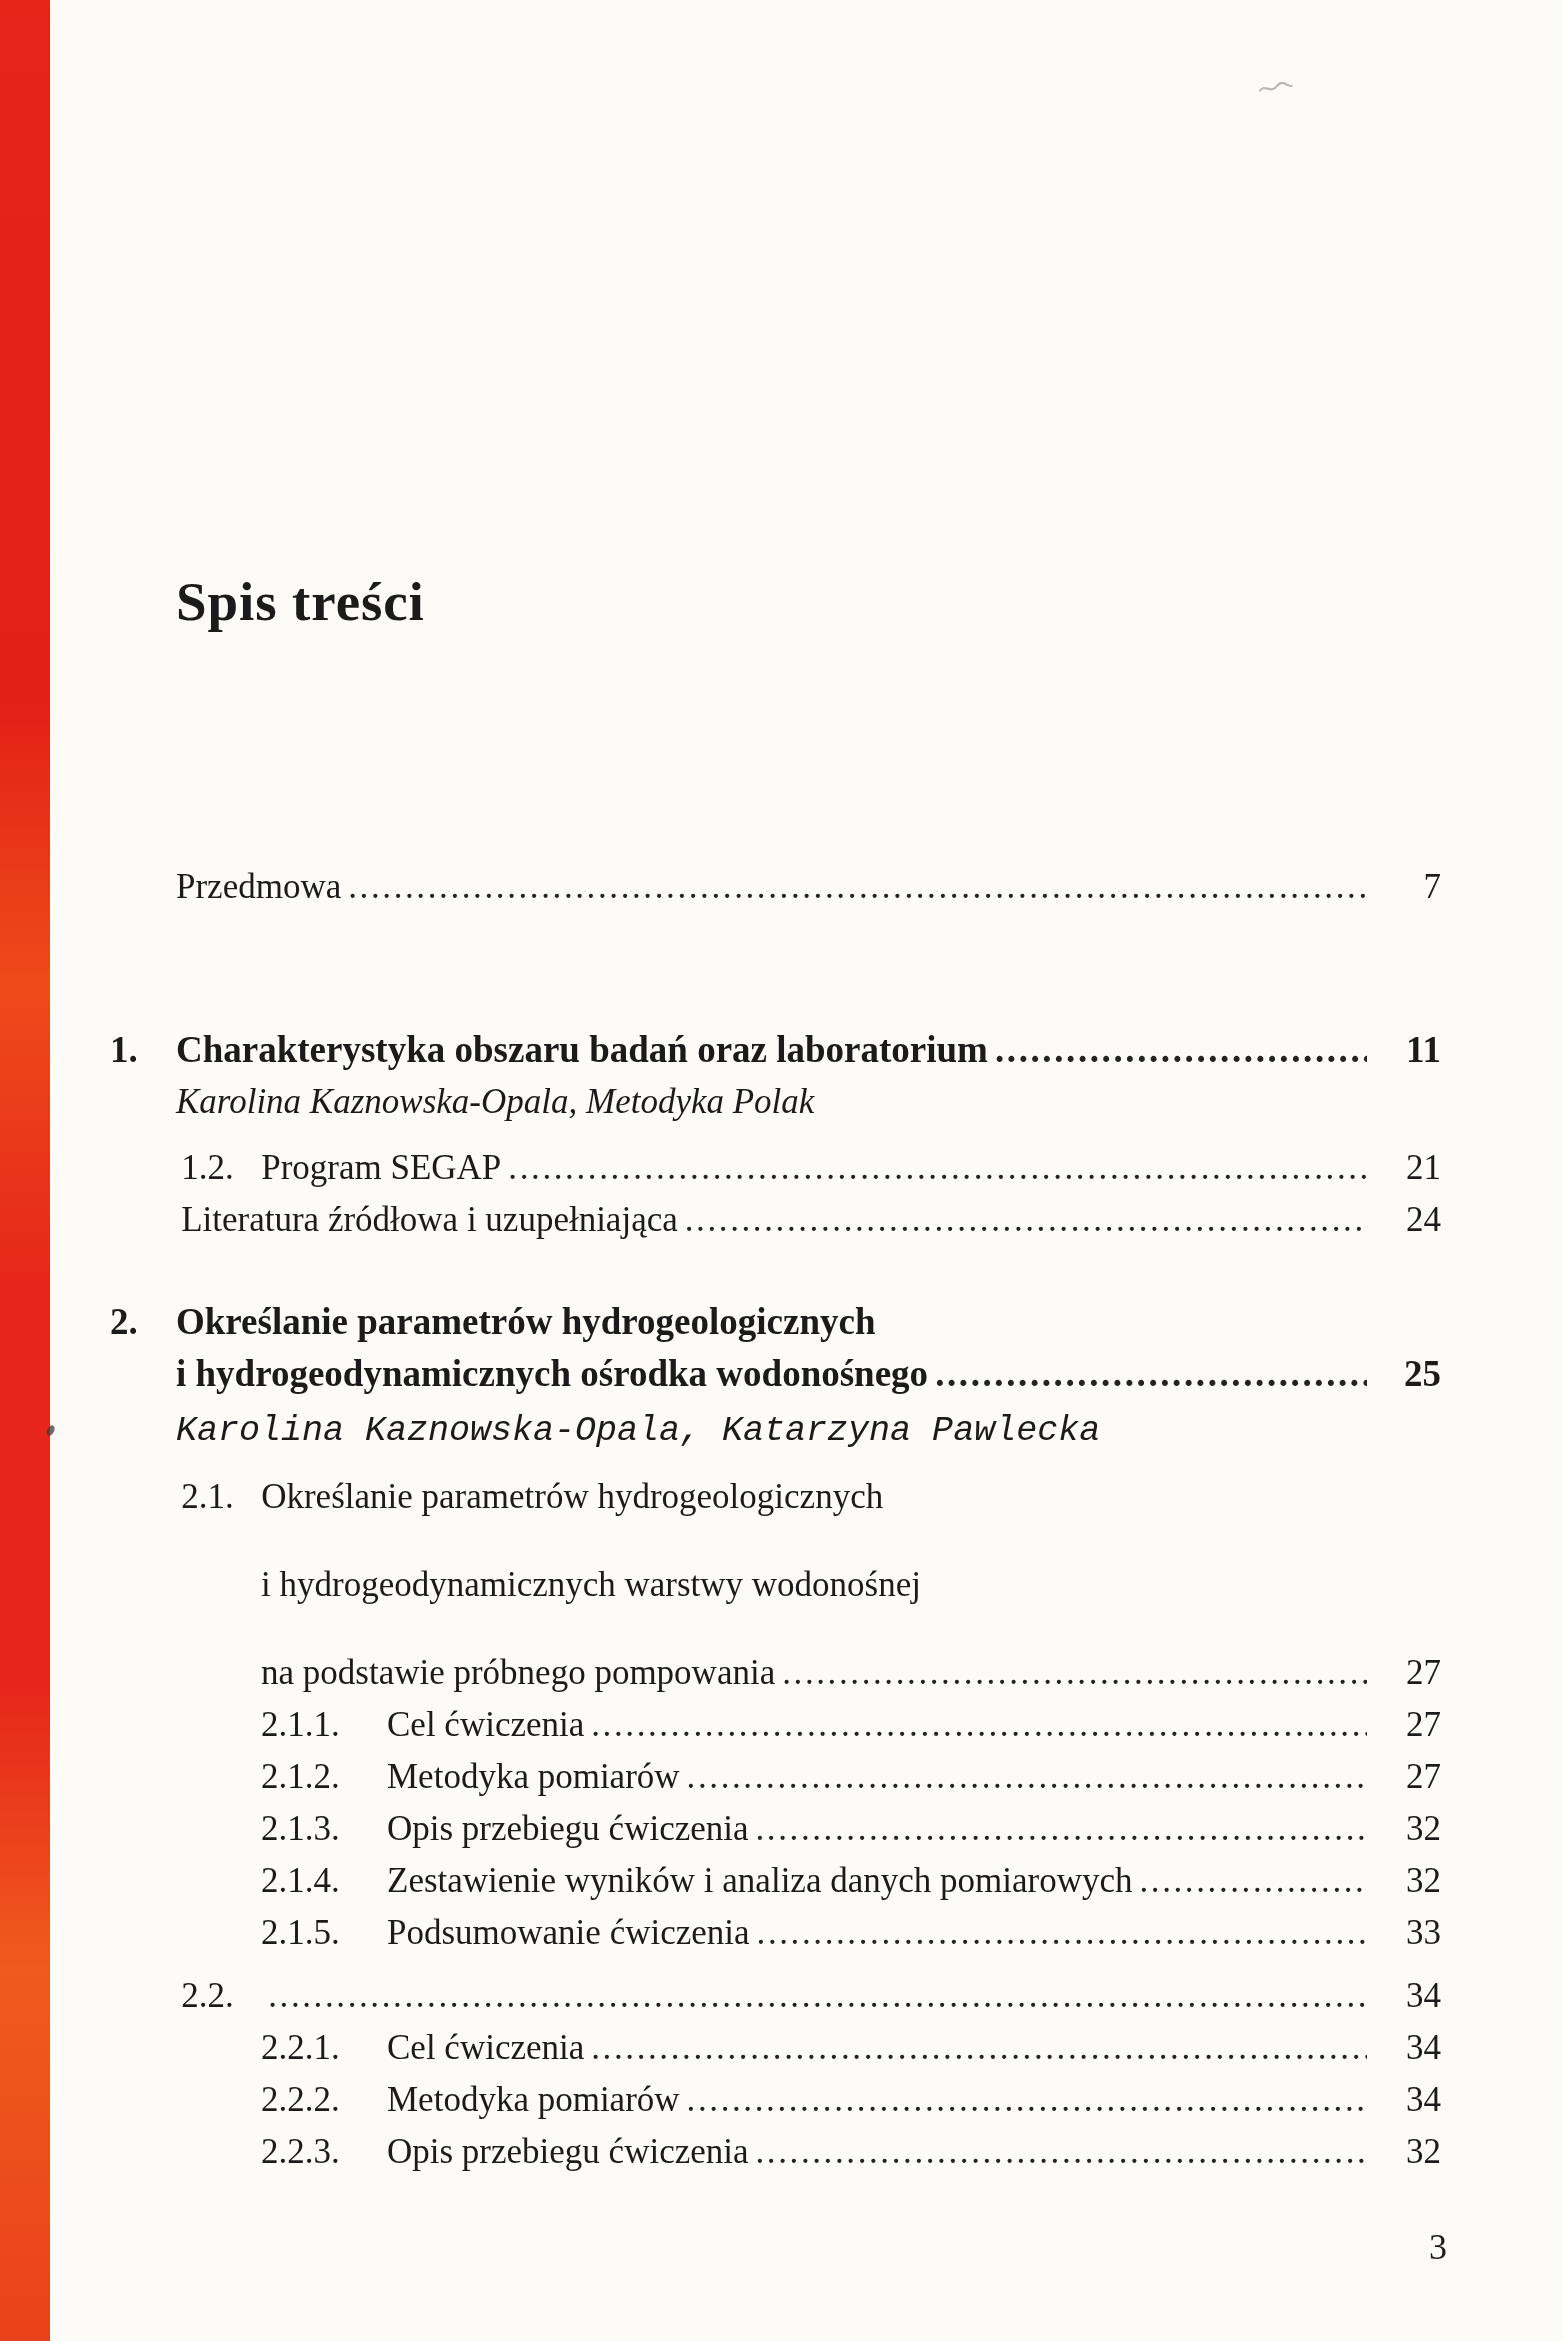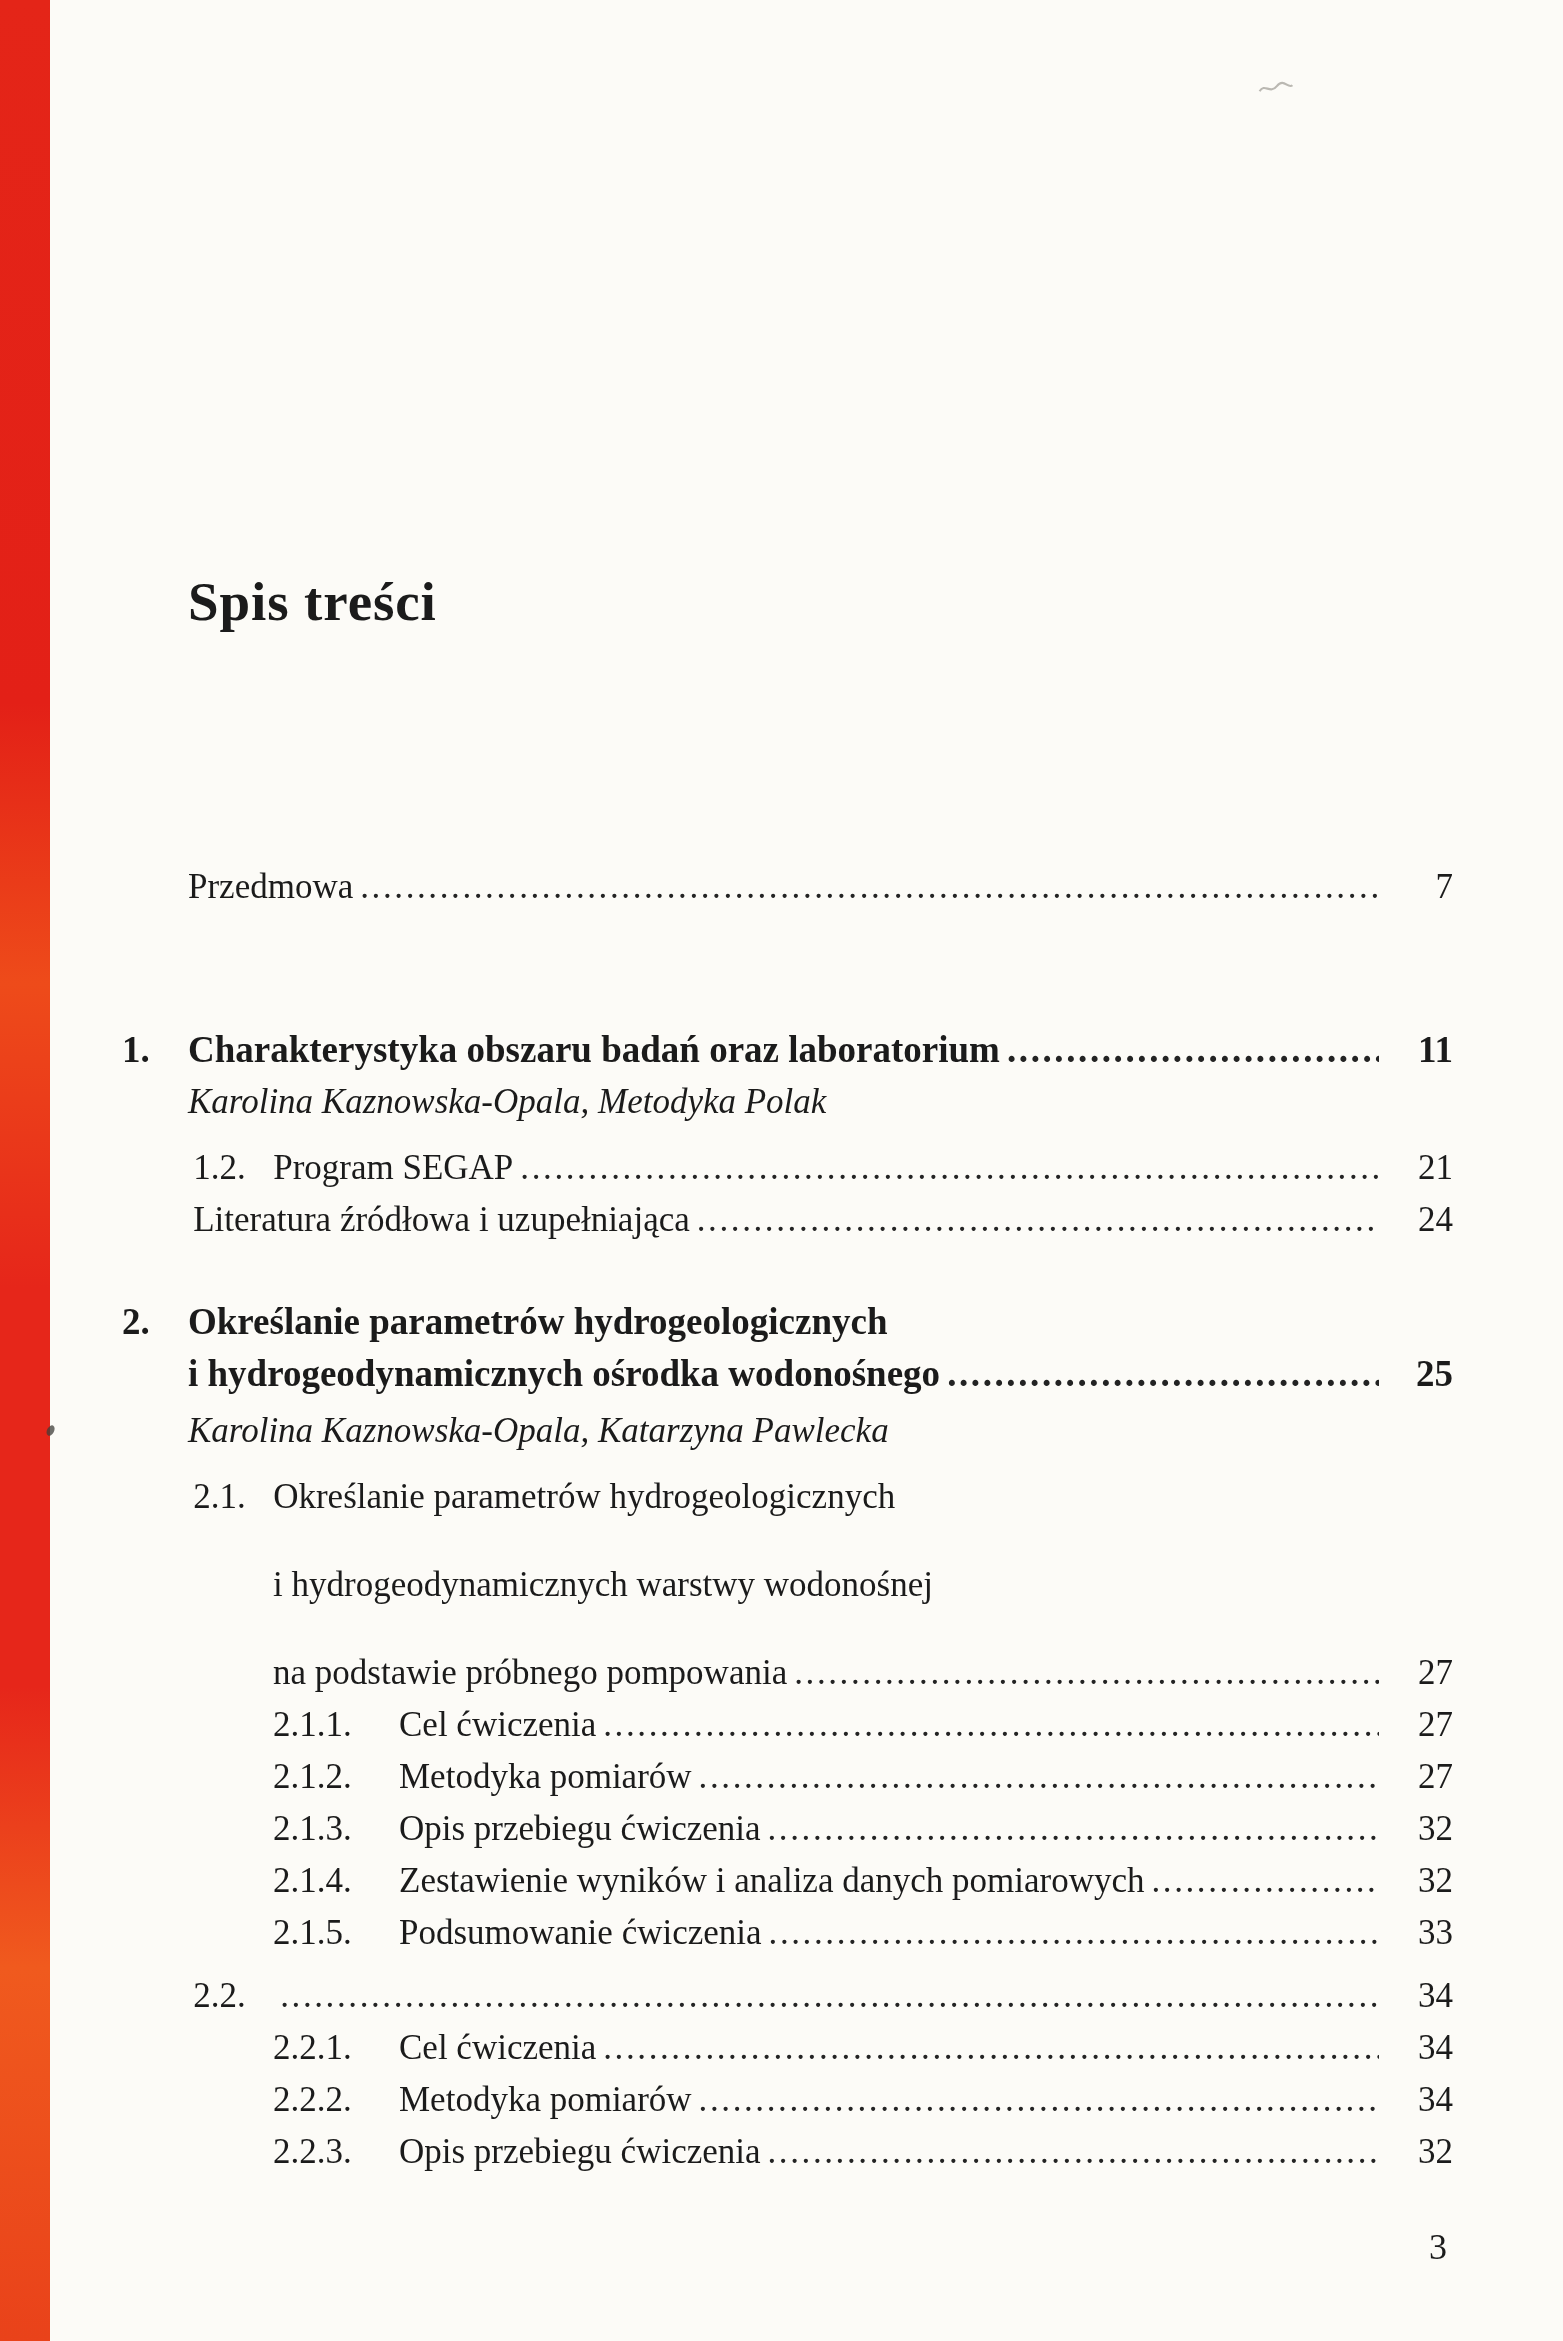--- a/index.html
+++ b/index.html
@@ -19,21 +19,21 @@
       #e6261a 72%, #f05a1e 84%, #e9421a 100%);
   }
 
   .artifact { position:absolute; left:1257px; top:80px; opacity:.75; }
   .speck {
     position:absolute; left:47px; top:1425px; width:7px; height:11.3px;
     background:#3f3d3a; border-radius:60% 60% 60% 60%; transform:rotate(28deg); opacity:.75;
   }
 
   .content {
-    position:absolute; left:188px; top:0; width:1265px;
+    position:absolute; left:176px; top:0; width:1265px;
     font-size:35px; line-height:52px;
   }
 
   .title {
     margin-top:567px; font-size:55px; line-height:69px;
     font-weight:bold; letter-spacing:0.9px;
   }
 
   .row { display:flex; align-items:baseline; line-height:52px; }
   .row > span { flex:0 0 auto; white-space:nowrap; }
@@ -48,21 +48,21 @@
 
   .heading { font-weight:bold; font-size:37px; position:relative; }
   .chapnum { position:absolute; left:-66px; }
 
   .authors { font-style:italic; }
 
   .ch1 { margin-top:111px; }
   .entries { margin-top:14px; }
 
   .ch2 { margin-top:50px; }
-  .ch2 .authors { margin-top:5.2px; }
+  .ch2 .authors { margin-top:5.2px;font-family:Liberation Mono, monospace; }
 
   .lvl1 { padding-left:5.2px; }
   .num1 { flex:0 0 80px !important; }
   .cont { padding-left:85px;margin-top:36px; }
 
   .section.s21 { margin-top:14px; }
   .section.s22 { margin-top:10.4px; }
 
   .lvl2 { padding-left:85px; }
   .num2 { flex:0 0 126px !important; }

